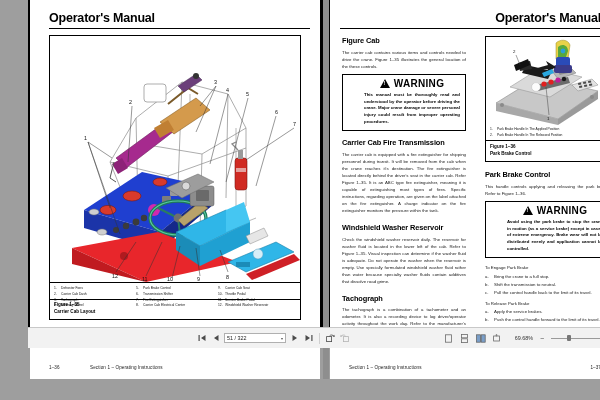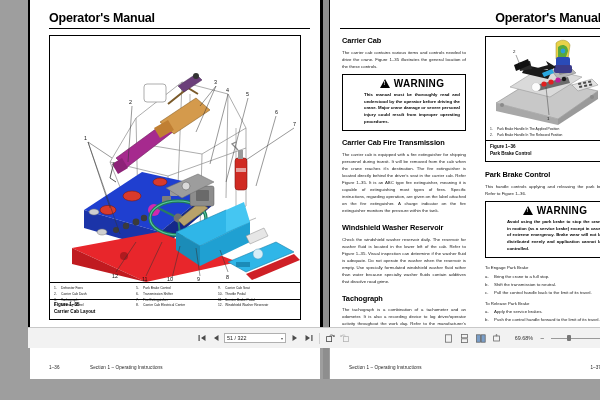--- a/index.html
+++ b/index.html
@@ -575,21 +575,21 @@
     <div class="footer foot-sec">Section 1 – Operating Instructions</div>
   </div>
 
   <div class="page-gutter"></div>
 
   <div class="page" id="page-right">
     <div class="running-head">Operator's Manual</div>
     <div class="head-rule"></div>
 
     <div class="col" id="col-a">
-      <h2 class="sec">Carrier Cab</h2>
+      <h2 class="sec">Figure Cab</h2>
       <p class="body">The carrier cab contains various items and controls needed to drive the crane.  Figure 1–35 illustrates the general location of the these controls.</p>
 
       <div class="warning">
         <div class="warning-head">
           <span class="warn-tri"></span>
           <span class="warn-word">WARNING</span>
         </div>
         <p>This manual must be thoroughly read and understood by the operator before driving the crane.   Major crane damage or severe personal injury could result from improper operating procedures.</p>
       </div>
 

